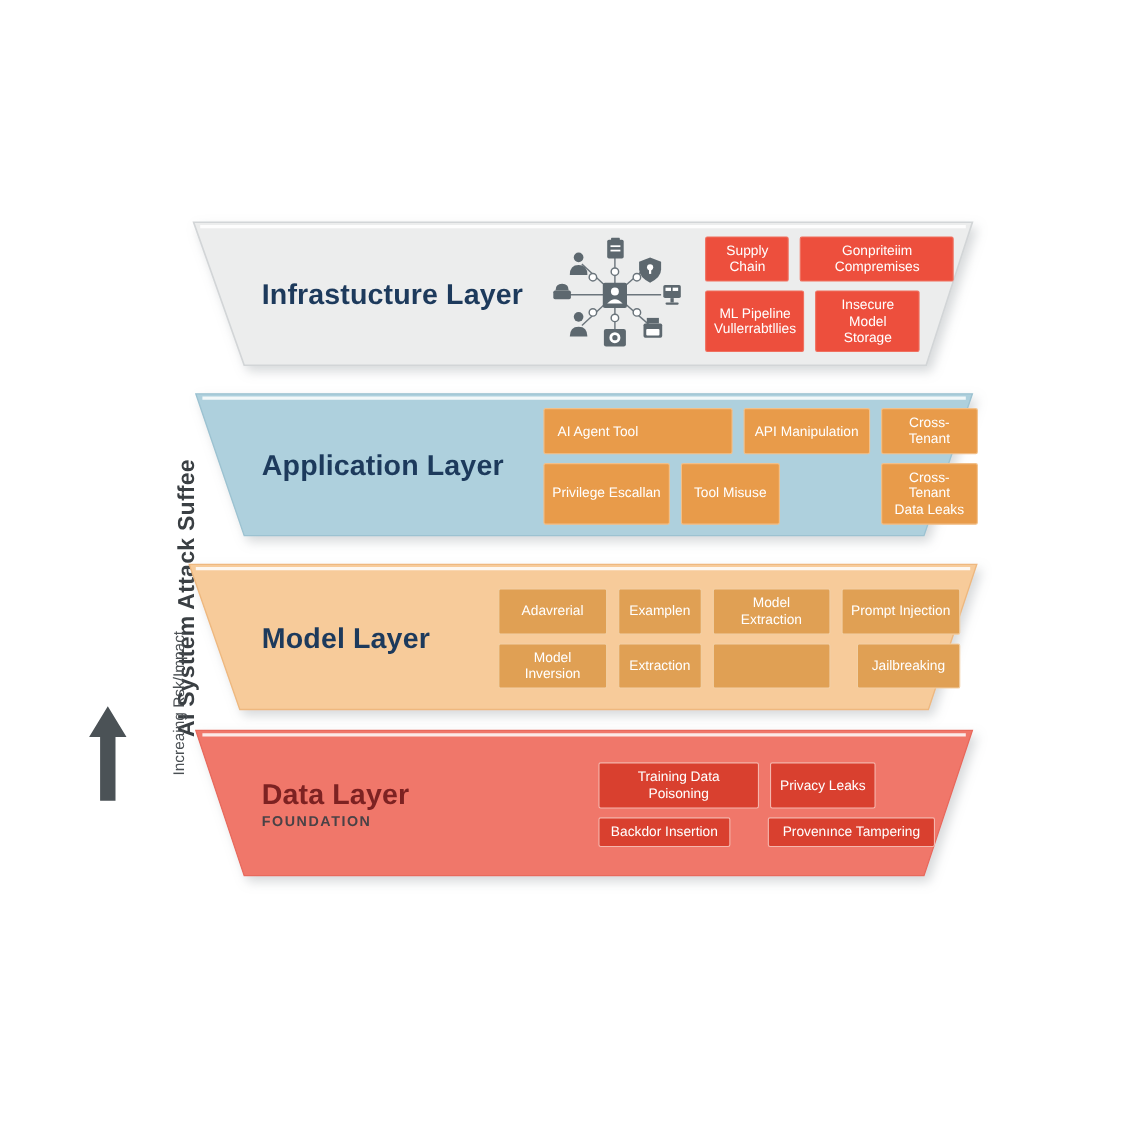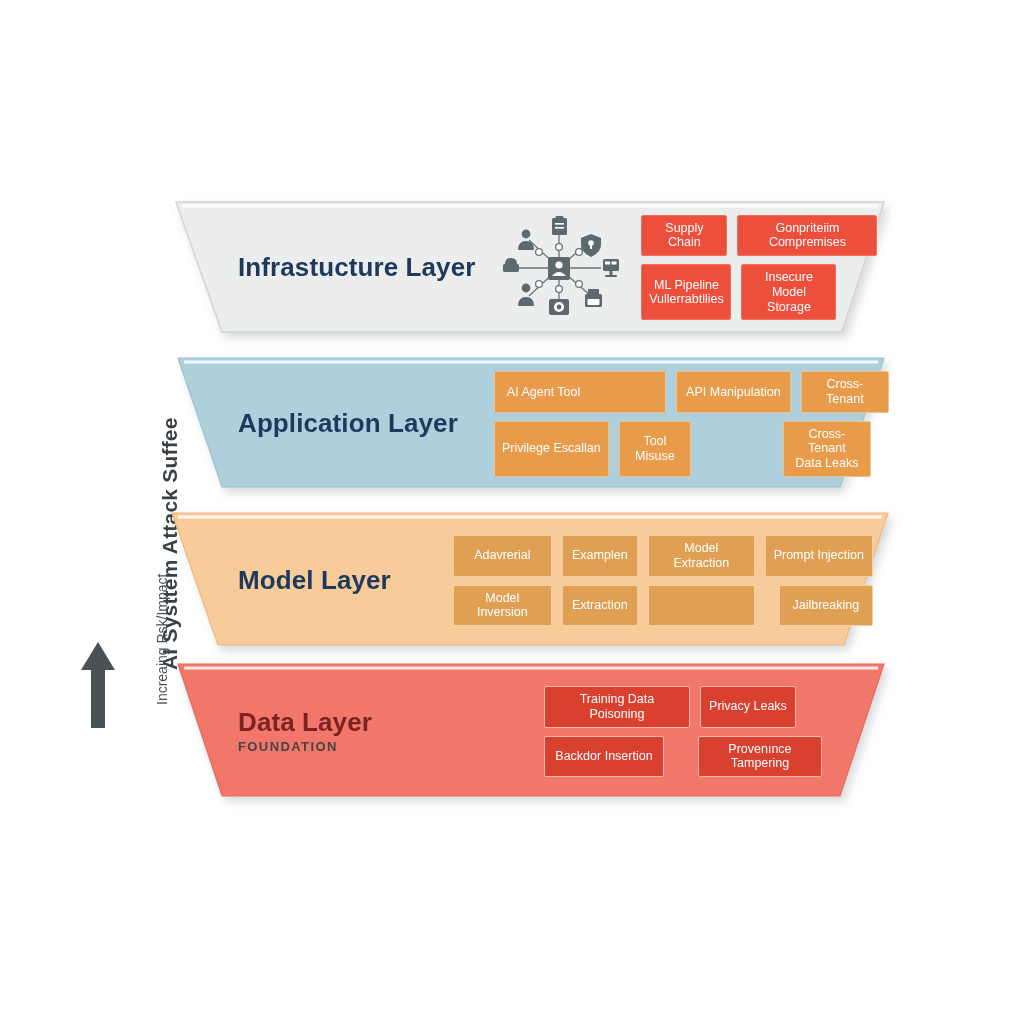--- a/index.html
+++ b/index.html
@@ -227,21 +227,21 @@
           </g>
 
           <g fill="#5d686f">
             <path d="M6,48 q0,-6 6,-6 q6,0 6,6 z"></path>
             <rect x="4" y="48" width="16" height="8" rx="1.6"></rect>
           </g>
         </svg>
 
         <div class="tag-area" style="margin-left:22px;">
           <div class="tag-row">
-            <div class="tag" style="width:86px;">Supply Chain</div>
+            <div class="tag" style="width:76px;">Supply Chain</div>
             <div class="tag" style="width:140px;">Gonpriteiim Compremises</div>
           </div>
           <div class="tag-row">
             <div class="tag" style="width:90px;">ML Pipeline
 Vullerrabtllies</div>
             <div class="tag" style="width:95px;">Insecure Model
 Storage</div>
           </div>
         </div>
       </div>
@@ -264,21 +264,21 @@
 Layer</span>
         </div>
         <div class="tag-area" style="margin-left:36px;">
           <div class="tag-row">
             <div class="tag" style="width:172px;justify-content:flex-start;padding-left:12px;">AI Agent Tool</div>
             <div class="tag" style="width:115px;">API Manipulation</div>
             <div class="tag" style="width:88px;">Cross-Tenant</div>
           </div>
           <div class="tag-row">
             <div class="tag" style="width:115px;text-align:right;">Privilege Escallan</div>
-            <div class="tag" style="width:72px;">Tool Misuse</div>
+            <div class="tag" style="width:90px;">Tool Misuse</div>
             <div class="tag" style="width:88px;margin-left:82px;">Cross-Tenant
 Data Leaks</div>
           </div>
         </div>
       </div>
     </div>
 
     <div class="layer l-model">
       <svg class="layer-svg" width="1024" height="1024" viewBox="0 0 1024 1024" style="position:absolute;top:0;left:0;pointer-events:none;">
         <defs>
@@ -328,20 +328,20 @@
           <span class="t-main">Data Layer</span>
           <span class="t-sub">FOUNDATION</span>
         </div>
         <div class="tag-area" style="margin-left:172px;">
           <div class="tag-row">
             <div class="tag" style="width:146px;">Training Data Poisoning</div>
             <div class="tag" style="width:96px;">Privacy Leaks</div>
           </div>
           <div class="tag-row">
             <div class="tag" style="width:120px;">Backdor Insertion</div>
-            <div class="tag" style="width:124px;margin-left:24px;">Provenınce Tampering</div>
+            <div class="tag" style="width:152px;margin-left:24px;">Provenınce Tampering</div>
           </div>
         </div>
       </div>
     </div>
 
   </div>
 </div>
 
 </body></html>

